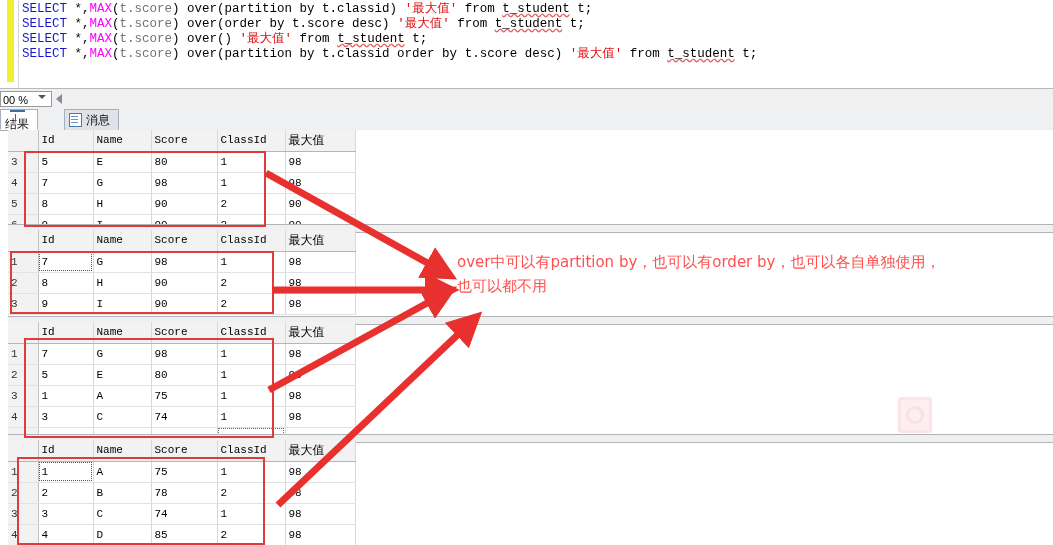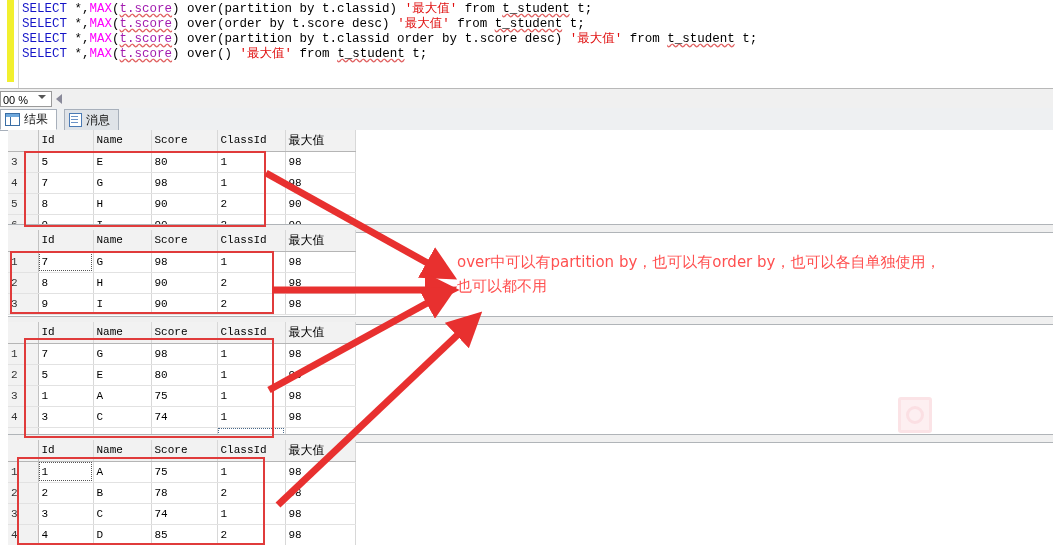--- a/index.html
+++ b/index.html
@@ -48,21 +48,21 @@
     font-family: "Liberation Mono", monospace;
     font-size: 12.5px;
     color: #000000;
   }
   .kw      { color: #1414c8; }
   .fn      { color: #ff00ff; margin-top: 27px; }
   .str     { color: #e01010; }
   .plain   { color: #000000; }
   .tbl     { color: #000000; text-decoration: underline; text-decoration-color:#e06060;
              text-decoration-style: wavy; text-underline-offset: 1px; }
-  .sqlobj  { color: #a21caf; text-decoration: underline; text-decoration-color:#e06060;
+  .sqlobj  { color: #737373; text-decoration-color:#e06060;
              text-decoration-style: wavy; text-underline-offset: 1px; }
 
   
   .zoom-strip {
     position: absolute;
     left: 0; top: 88px;
     width: 1053px; height: 20px;
     background: #f0f0f0;
     border-top: 1px solid #b8b8b8;
     border-bottom: 1px solid #b8b8b8;
@@ -112,21 +112,21 @@
     box-sizing: border-box;
     padding: 0 8px 0 4px;
     display: flex;
     align-items: center;
     gap: 4px;
     font-size: 12px;
     color: #111;
     border: 1px solid #a8b0bb;
     border-bottom: none;
   }
-  .tab.active { background: #ffffff; border-bottom: 1px solid #ffffff; }
+  .tab.active { background: #ffffff; border-bottom: 1px solid #ffffff; flex-direction: column; }
   .tab.inactive { background: #dfe3e8; }
   .tab-grid-icon {
     width: 13px; height: 11px;
     border: 1px solid #3a6ea5;
     background:
       linear-gradient(#6fa8dc 0 0) 0 0/100% 3px no-repeat,
       #ffffff;
     position: relative;
   }
   .tab-grid-icon::after {
@@ -248,22 +248,22 @@
 
 <div id="app">
 
   <div class="editor">
     <div class="editor-margin">
       <div class="change-bar"></div>
     </div>
     <div class="code-area" id="code-area">
         <div class="code-line"><span class="kw">SELECT</span><span class="plain"> *,</span><span class="fn">MAX</span><span class="plain">(</span><span class="sqlobj">t.score</span><span class="plain">) over(partition by t.classid) </span><span class="str">'最大值'</span><span class="plain"> from </span><span class="tbl">t_student</span><span class="plain"> t;</span></div>
         <div class="code-line"><span class="kw">SELECT</span><span class="plain"> *,</span><span class="fn">MAX</span><span class="plain">(</span><span class="sqlobj">t.score</span><span class="plain">) over(order by t.score desc) </span><span class="str">'最大值'</span><span class="plain"> from </span><span class="tbl">t_student</span><span class="plain"> t;</span></div>
+        <div class="code-line"><span class="kw">SELECT</span><span class="plain"> *,</span><span class="fn">MAX</span><span class="plain">(</span><span class="sqlobj">t.score</span><span class="plain">) over() </span><span class="str">'最大值'</span><span class="plain"> from </span><span class="tbl">t_student</span><span class="plain"> t;</span></div>
         <div class="code-line"><span class="kw">SELECT</span><span class="plain"> *,</span><span class="fn">MAX</span><span class="plain">(</span><span class="sqlobj">t.score</span><span class="plain">) over(partition by t.classid order by t.score desc) </span><span class="str">'最大值'</span><span class="plain"> from </span><span class="tbl">t_student</span><span class="plain"> t;</span></div>
-        <div class="code-line"><span class="kw">SELECT</span><span class="plain"> *,</span><span class="fn">MAX</span><span class="plain">(</span><span class="sqlobj">t.score</span><span class="plain">) over() </span><span class="str">'最大值'</span><span class="plain"> from </span><span class="tbl">t_student</span><span class="plain"> t;</span></div>
       </div>
   </div>
 
   <div class="zoom-strip">
     <div class="zoom-box">
       <span>00 %</span>
     </div>
     <div class="zoom-caret"></div>
     <div class="split-handle"></div>
   </div>

